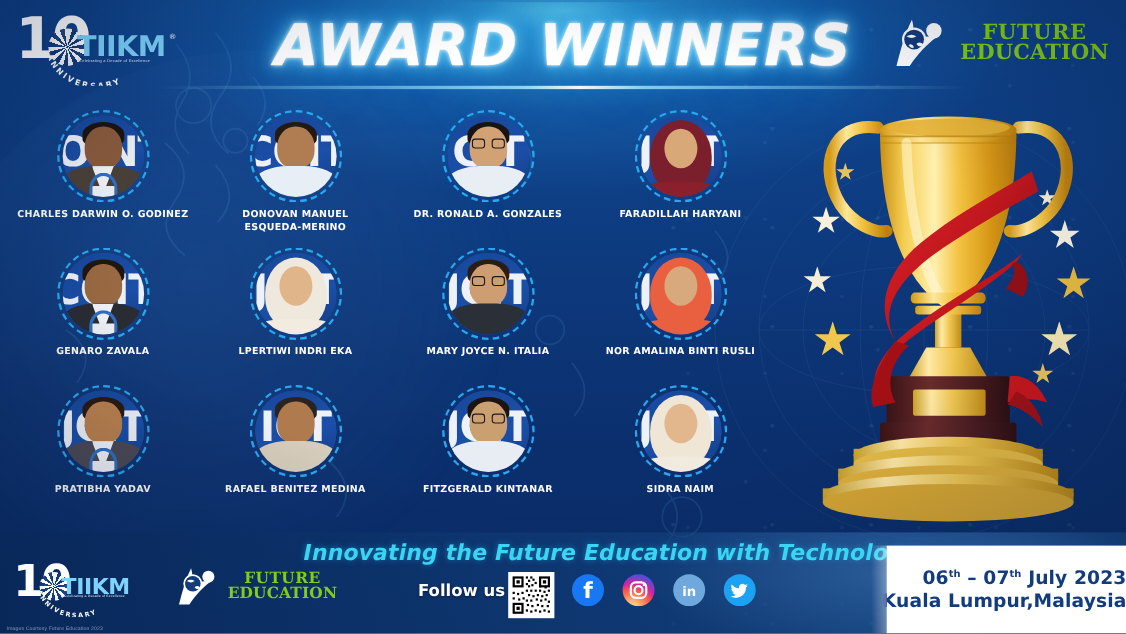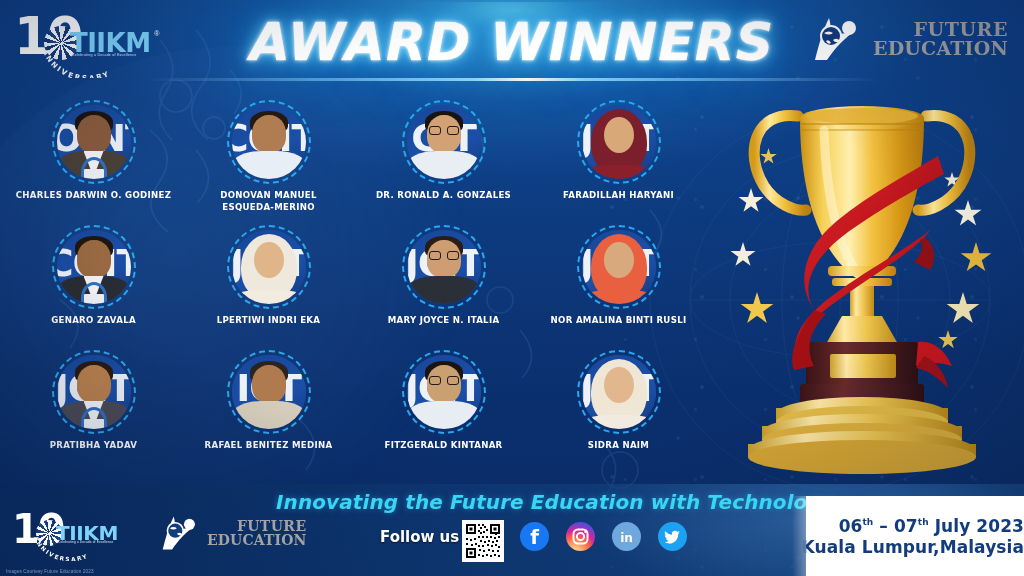--- a/index.html
+++ b/index.html
@@ -112,22 +112,22 @@
     pointer-events: none;
   }
 
   .fe-logo {
     position: absolute; right: 16px; top: 14px;
     display: flex; align-items: center; gap: 8px;
   }
   .fe-mark { width: 56px; height: 50px; position: relative; }
   .fe-text {
     font-family: "DejaVu Serif", serif;
-    color: #a3a3a3; font-weight: 700; line-height: 1.0;
-    text-align: right;
+    color: #84cc16; font-weight: 700; line-height: 1.0;
+    text-align: center;
   }
   .fe-text .l1 { font-size: 19px; letter-spacing: 0.03em; }
   .fe-text .l2 { font-size: 19px; letter-spacing: 0.01em; }
 
   
   .winners {
     position: absolute; left: 6px; top: 100px;
     width: 700px;
     display: grid;
     grid-template-columns: repeat(4, 1fr);

